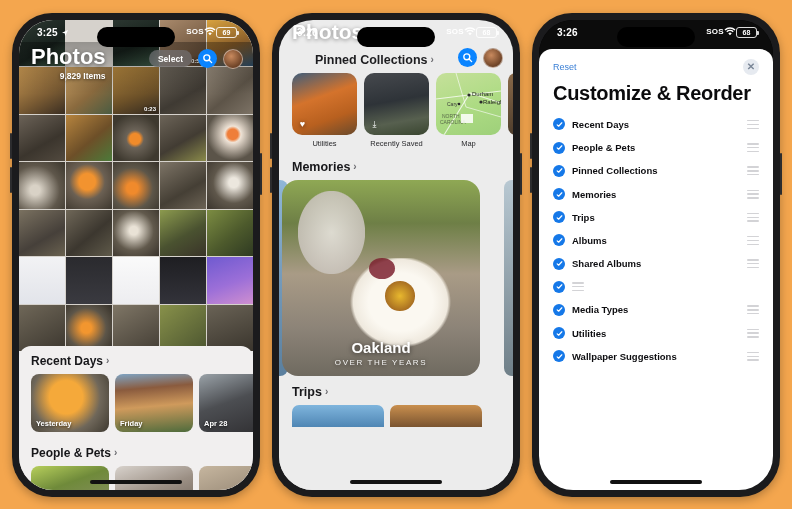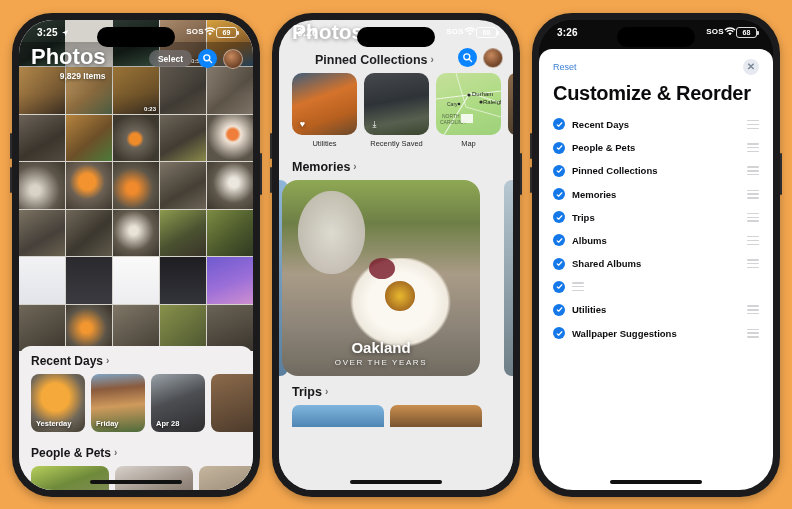--- a/index.html
+++ b/index.html
@@ -138,21 +138,21 @@
     background: #f1efef; border-radius: 12px 12px 0 0; padding: 8px 0 0 0;
   }
   .sec-head {
     display: flex; align-items: center; gap: 3px;
     font-size: 12px; font-weight: bold; color: #17171a;
     padding: 0 12px; margin-bottom: 6px;
   }
   .chev { font-size: 10px; color: #6b6b70; font-weight: bold; }
   .tile-row { display: flex; gap: 6px; padding: 0 0 0 12px; overflow: hidden; }
   .rday-tile {
-    position: relative; width: 54px; height: 58px; border-radius: 8px;
+    position: relative; width: 78px; height: 58px; border-radius: 8px;
     overflow: hidden; flex: 0 0 auto;
   }
   .rday-label {
     position: absolute; left: 5px; bottom: 4px; color: #fff;
     font-size: 7.5px; font-weight: bold; text-shadow: 0 1px 3px rgba(0,0,0,.7);
   }
   .pp-tile {
     position: relative; width: 78px; height: 48px; border-radius: 8px;
     overflow: hidden; flex: 0 0 auto;
   }
@@ -622,20 +622,33 @@
                   <i></i>
                   <i></i>
                 </span>
             </div>
             <div class="opt-row">
               <span class="check">
                   <svg width="7" height="7" viewBox="0 0 24 24" fill="none" stroke="#fff" stroke-width="4" stroke-linecap="round" stroke-linejoin="round">
                     <polyline points="4,13 9,18 20,6"></polyline>
                   </svg>
                 </span>
+              <span class="opt-label">Media Types</span>
+              <span class="handle">
+                  <i></i>
+                  <i></i>
+                  <i></i>
+                </span>
+            </div>
+            <div class="opt-row">
+              <span class="check">
+                  <svg width="7" height="7" viewBox="0 0 24 24" fill="none" stroke="#fff" stroke-width="4" stroke-linecap="round" stroke-linejoin="round">
+                    <polyline points="4,13 9,18 20,6"></polyline>
+                  </svg>
+                </span>
               <span class="opt-label">Utilities</span>
               <span class="handle">
                   <i></i>
                   <i></i>
                   <i></i>
                 </span>
             </div>
             <div class="opt-row">
               <span class="check">
                   <svg width="7" height="7" viewBox="0 0 24 24" fill="none" stroke="#fff" stroke-width="4" stroke-linecap="round" stroke-linejoin="round">

